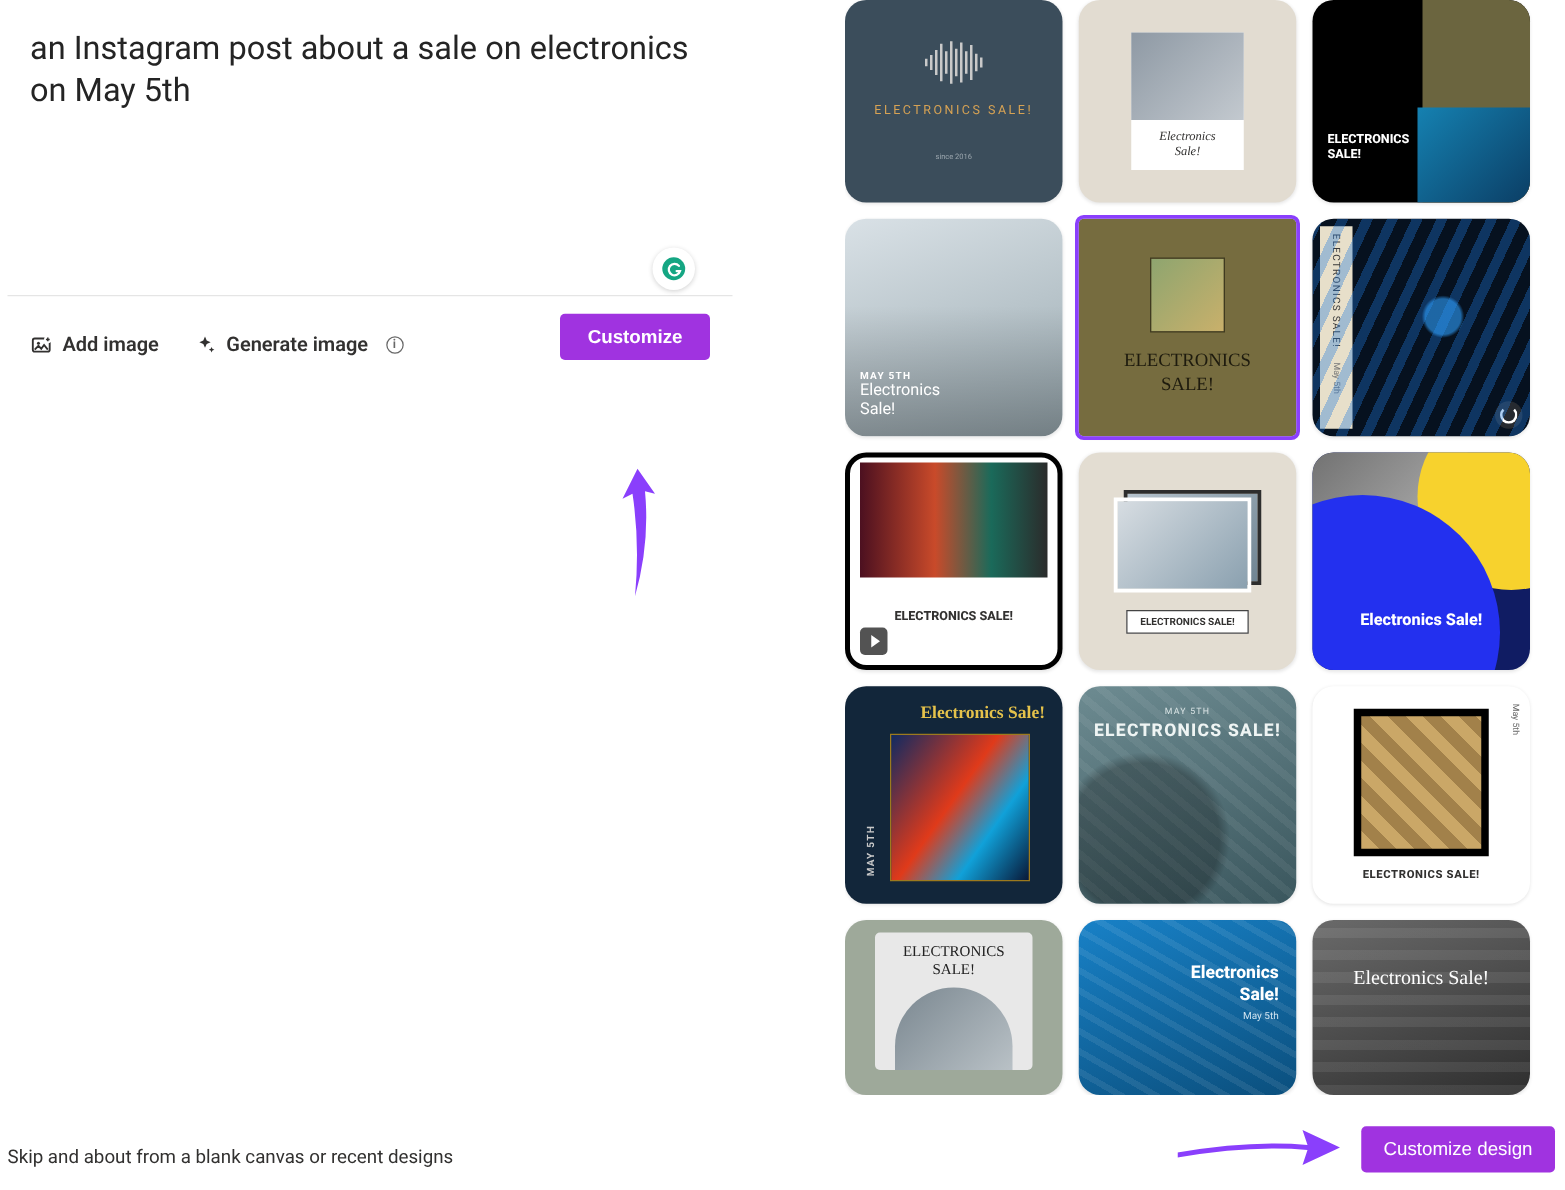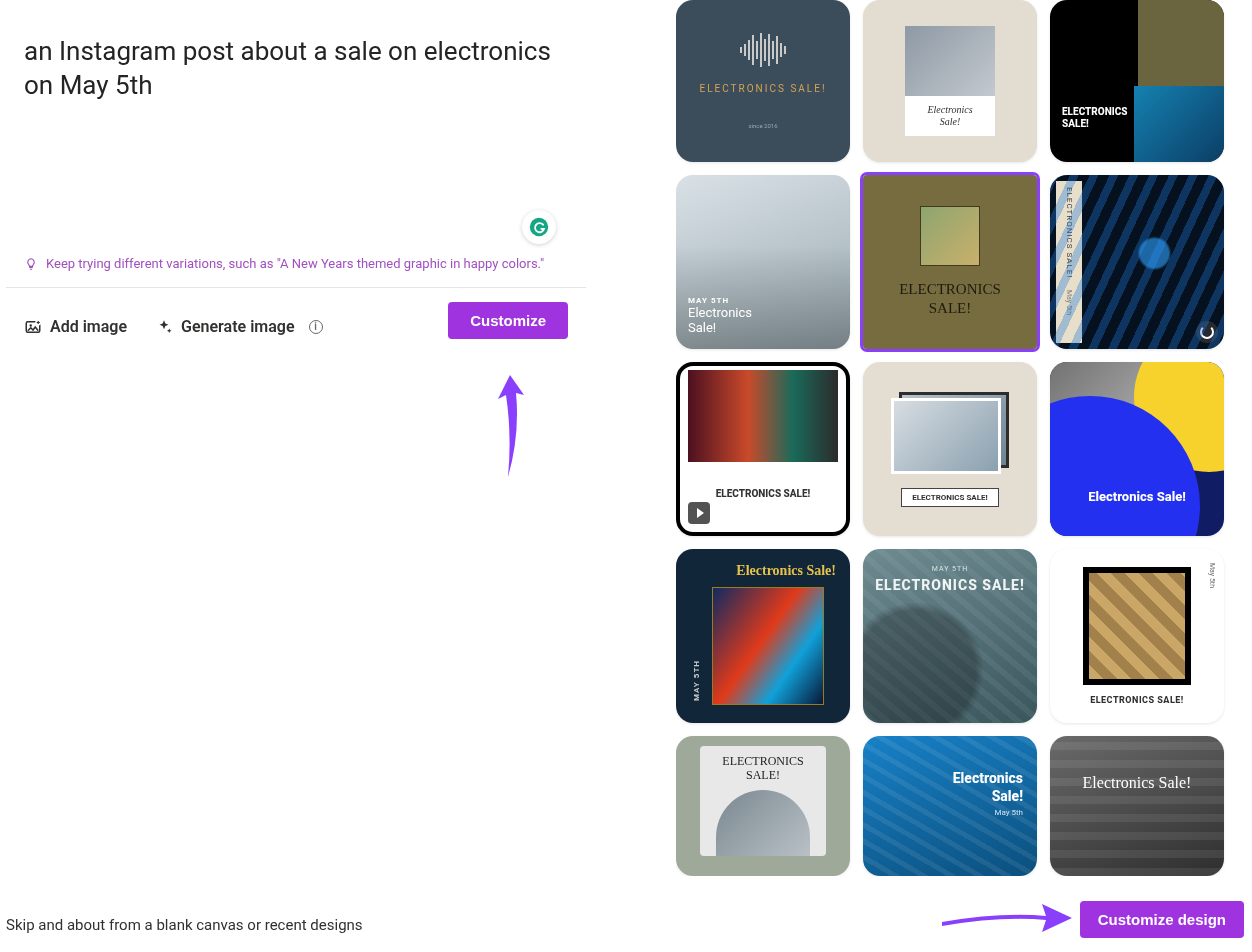--- a/index.html
+++ b/index.html
@@ -9,21 +9,21 @@
     background: #fff;
     color: #323130;
     width: 1252px;
     height: 952px;
     overflow: hidden;
     position: relative;
   }
   .left-pane {
     position: absolute;
     left: 6px;
-    top: 16px;
+    top: 4px;
     width: 580px;
   }
   .prompt-card {
     background: #fff;
     border-radius: 8px;
     padding: 18px 18px 10px 18px;
   }
   .prompt-text {
     font-size: 26px;
     line-height: 34px;
@@ -224,21 +224,21 @@
   .footer-left .lnk { cursor:pointer; }
   .customize-btn {
     position: absolute;
     right: 8px;
     bottom: 14px;
     background: #a033e0;
     color: #fff;
     border: none;
     border-radius: 4px;
     font-size: 15px;
-    font-weight: 700;
+    font-weight: 400;
     padding: 10px 18px;
     cursor: pointer;
   }
   .arrow-right {
     position: absolute;
     right: 180px;
     bottom: 14px;
     color: #8a3ffc;
   }
 </style>
@@ -248,26 +248,20 @@
 <div class="left-pane">
   <div class="prompt-card">
     <div class="prompt-text">
       <span>an Instagram post about a sale on electronics on May 5th</span>
       <div class="grammarly">
         <svg viewBox="0 0 24 24">
             <circle cx="12" cy="12" r="10" fill="#15A683"></circle>
             <path d="M16.5 9.5a5 5 0 1 0 1 4.5h-3" fill="none" stroke="#fff" stroke-width="2" stroke-linecap="round"></path>
           </svg>
       </div>
-    </div>
-    <div class="hint-row">
-      <svg width="14" height="14" viewBox="0 0 24 24">
-          <path fill="none" stroke="#a150bf" stroke-width="2" d="M9 18h6M10 21h4M12 3a6 6 0 0 0-4 10c1 1 1.5 2 1.5 3h5c0-1 .5-2 1.5-3a6 6 0 0 0-4-10z"></path>
-        </svg>
-      <span>Keep trying different variations, such as "A New Years themed graphic in happy colors."</span>
     </div>
     <div class="divider"></div>
     <div class="action-bar">
       <div class="tool-btn">
         <svg viewBox="0 0 24 24">
             <rect x="3" y="5" width="18" height="14" rx="2" fill="none" stroke="#323130" stroke-width="2"></rect>
             <circle cx="9" cy="10" r="1.6" fill="#323130"></circle>
             <path d="M5 17l4-4 3 3 3-4 4 5" fill="none" stroke="#323130" stroke-width="2"></path>
             <circle cx="19" cy="6" r="4" fill="#fff"></circle>
             <path d="M19 4v4M17 6h4" stroke="#323130" stroke-width="1.6"></path>

